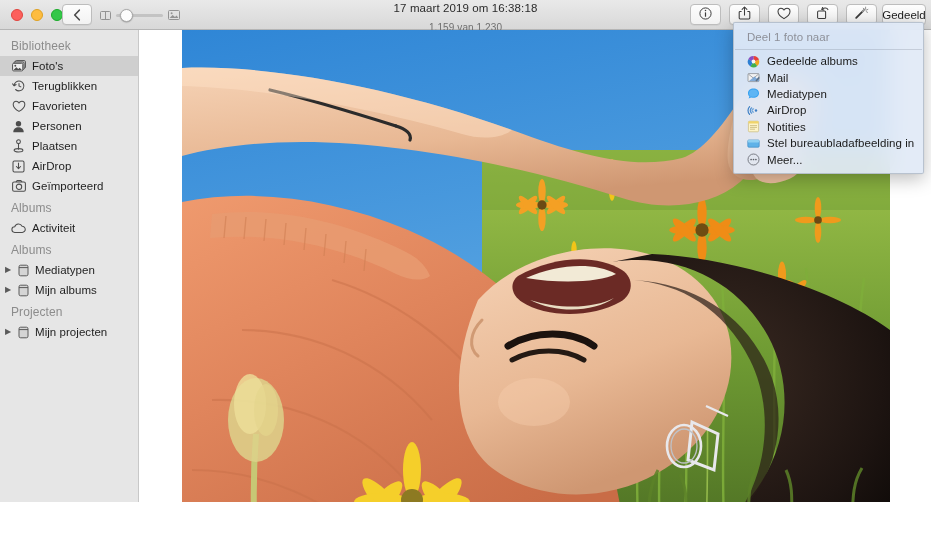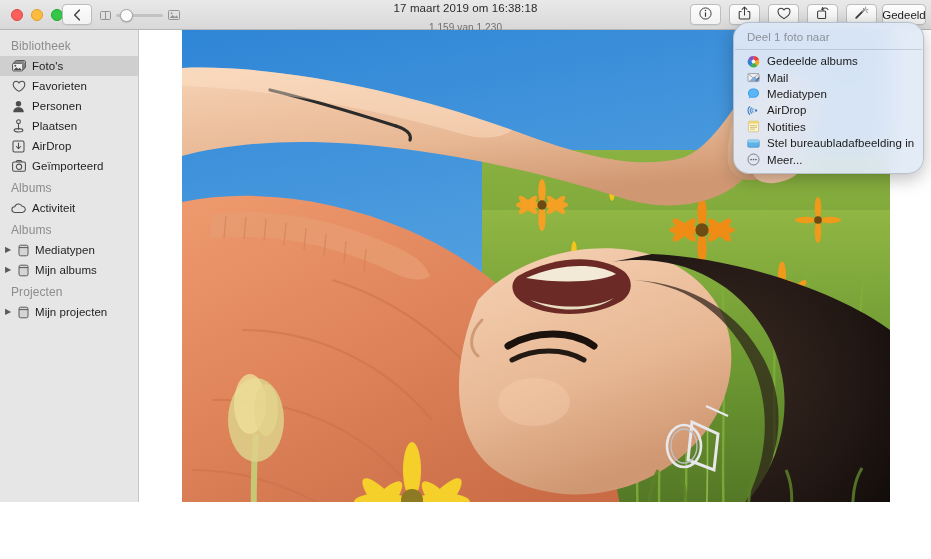--- a/index.html
+++ b/index.html
@@ -107,21 +107,21 @@
     position:absolute; left:42px; top:0; width:708px; height:529px;
     overflow:hidden; background:#7fb4e6;
   }
   #photo svg { display:block; width:708px; height:529px; }
 
   
   #share-menu {
     position:absolute; left:733px; top:22px; width:191px;
     background:rgba(225,234,246,0.93);
     border:0.5px solid rgba(150,160,175,0.55);
-    border-radius:16px;
+    border-radius:2px;
     box-shadow:0 5px 18px rgba(0,0,0,0.26), 0 0 0 0.5px rgba(0,0,0,0.04);
     padding:4px 0 5px 0;
     backdrop-filter:blur(12px);
     overflow:hidden;
   }
   #menu-title {
     font-size:11.5px; color:#8e9099; padding:4px 0 6px 13px;
     letter-spacing:0.05px;
   }
   #menu-sep { height:1px; background:rgba(120,130,145,0.28); margin:0 1px 3px 1px; }
@@ -244,20 +244,30 @@
           <rect x="3.2" y="0.6" width="10.2" height="7.6" rx="1.1" fill="none" stroke="#4d4d4d" stroke-width="1"></rect>
           <rect x="1.8" y="2" width="10.2" height="7.6" rx="1.1" fill="#d9d9d9" stroke="#4d4d4d" stroke-width="1"></rect>
           <rect x="0.6" y="3.3" width="10.2" height="7.6" rx="1.1" fill="#efefef" stroke="#4d4d4d" stroke-width="1"></rect>
           <circle cx="3.3" cy="5.8" r="0.95" fill="#4d4d4d"></circle>
           <polyline points="1.5,9.9 4.3,7.2 6.3,9 7.7,7.7 9.9,9.9" fill="#4d4d4d"></polyline>
         </svg>
       </span>
       <span class="sb-label">Foto's</span>
     </div>
 
+    <div class="sb-item">
+      <span class="sb-icon">
+        <svg width="14" height="14" viewBox="0 0 14 14">
+          <path d="M2.1 6.6 A4.9 4.9 0 1 1 3.6 10.5" fill="none" stroke="#4d4d4d" stroke-width="1.05" stroke-linecap="round"></path>
+          <polyline points="0.6,4.8 2.2,6.8 4.1,5.5" fill="none" stroke="#4d4d4d" stroke-width="1.05" stroke-linecap="round" stroke-linejoin="round"></polyline>
+          <polyline points="7,4.5 7,7 8.9,7.9" fill="none" stroke="#4d4d4d" stroke-width="1.05" stroke-linecap="round" stroke-linejoin="round"></polyline>
+        </svg>
+      </span>
+      <span class="sb-label">Terugblikken</span>
+    </div>
 
     <div class="sb-item">
       <span class="sb-icon">
         <svg width="14" height="13" viewBox="0 0 14 13">
           <path d="M7 11.4 C7 11.4 1.2 8 1.2 4.4 C1.2 2.6 2.5 1.3 4.1 1.3 C5.3 1.3 6.5 2.1 7 3.1
                    C7.5 2.1 8.7 1.3 9.9 1.3 C11.5 1.3 12.8 2.6 12.8 4.4 C12.8 8 7 11.4 7 11.4 Z" fill="none" stroke="#4d4d4d" stroke-width="1.05" stroke-linejoin="round"></path>
         </svg>
       </span>
       <span class="sb-label">Favorieten</span>
     </div>

